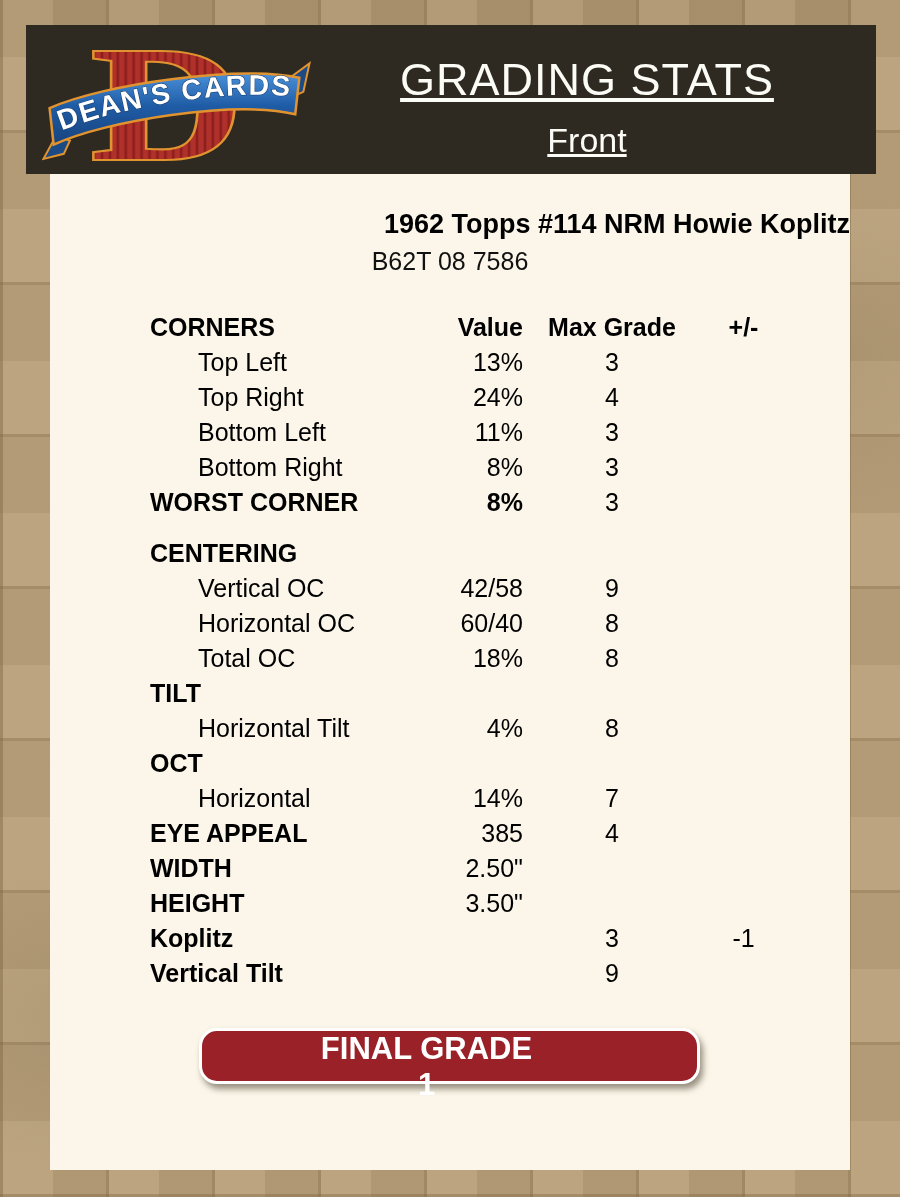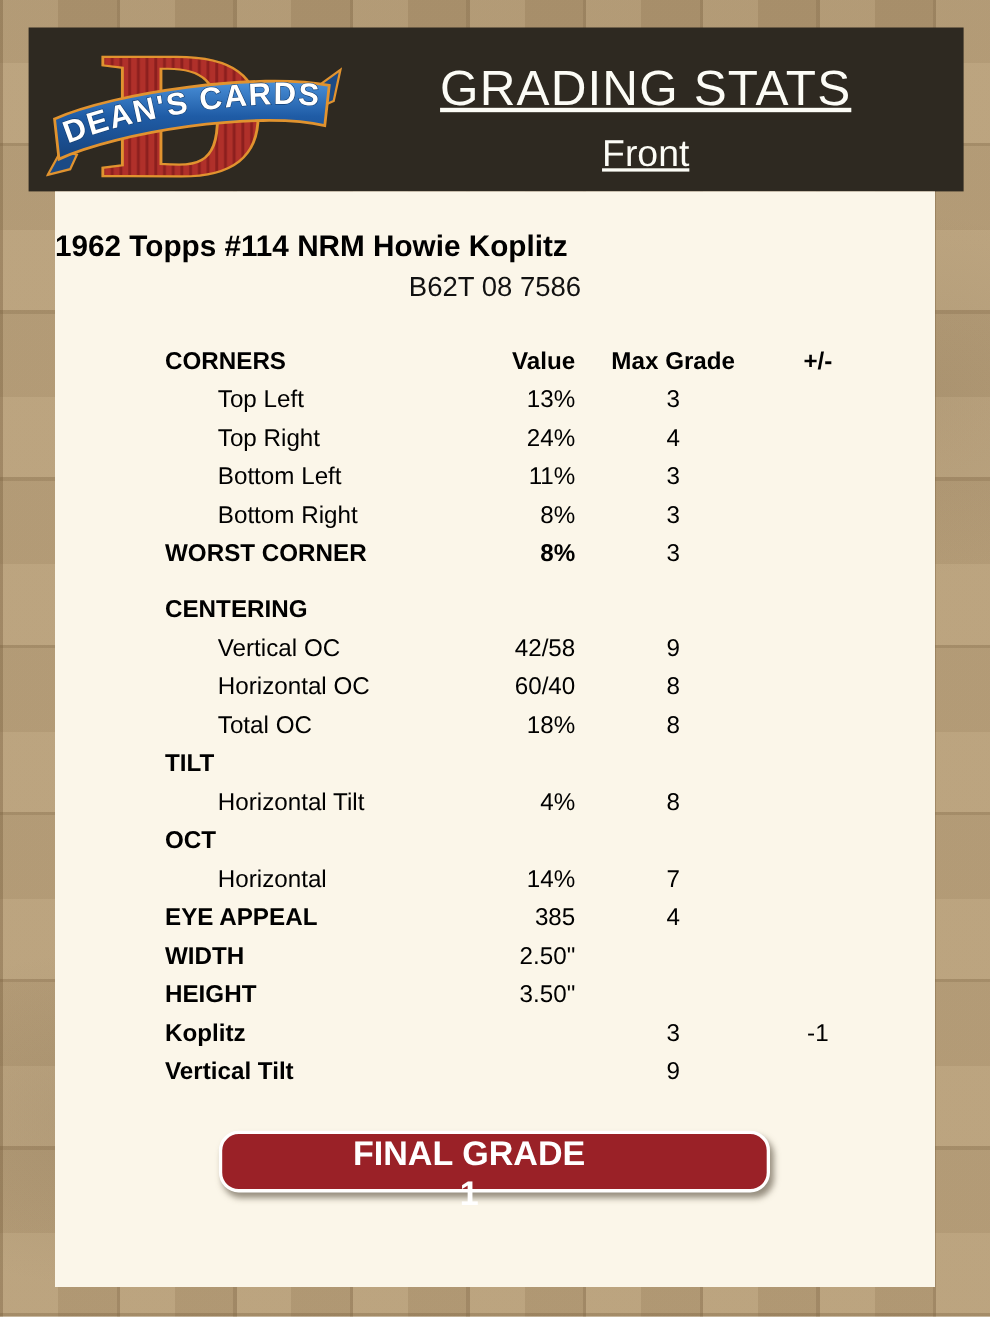--- a/index.html
+++ b/index.html
@@ -27,25 +27,25 @@
   .logo{width:280px;height:138px;margin-left:16px;flex:none;position:relative;}
   .logo svg{position:absolute;left:0;top:2px;}
   .header-text{flex:1;text-align:center;color:#fcfcf6;margin-top:16px;padding-right:24px;text-decoration:underline;}
   .header-title{font-size:45px;letter-spacing:1px;line-height:48px;}
   .header-subtitle{font-size:34px;line-height:40px;margin-top:16px;}
 
   .panel{
     position:absolute;left:50px;top:174px;width:800px;height:996px;
     background:var(--panel-bg,#fbf6e9);
   }
-  .card-title{padding-top:34px;text-align:left;font-size:27px;font-weight:bold;color:#000;line-height:32px;}
+  .card-title{padding-top:34px;text-align:right;font-size:27px;font-weight:bold;color:#000;line-height:32px;}
   .card-serial{text-align:center;font-size:25px;color:#111;line-height:30px;margin-top:6px;}
 
   .stats-table{margin:34px 0 0 100px;width:640px;color:#000;}
-  .row{display:flex;font-size:22px;line-height:35px;height:35px;}
+  .row{display:flex;font-size:25px;line-height:35px;height:35px;}
   .row.gap{margin-top:16px;align-items:center;}
   .cell-label{width:250px;}
   .cell-value{width:127px;text-align:right;padding-right:4px;box-sizing:border-box;}
   .cell-grade{width:170px;text-align:center;}
   .cell-pm{width:93px;text-align:center;}
   .row.indent .cell-label{padding-left:48px;box-sizing:border-box;}
   .row.bold-label .cell-label{font-weight:bold;}
   .row.bold-value .cell-value{font-weight:bold;}
   .row.head .cell-label,.row.head .cell-value,.row.head .cell-grade,.row.head .cell-pm{font-weight:bold;}
 

